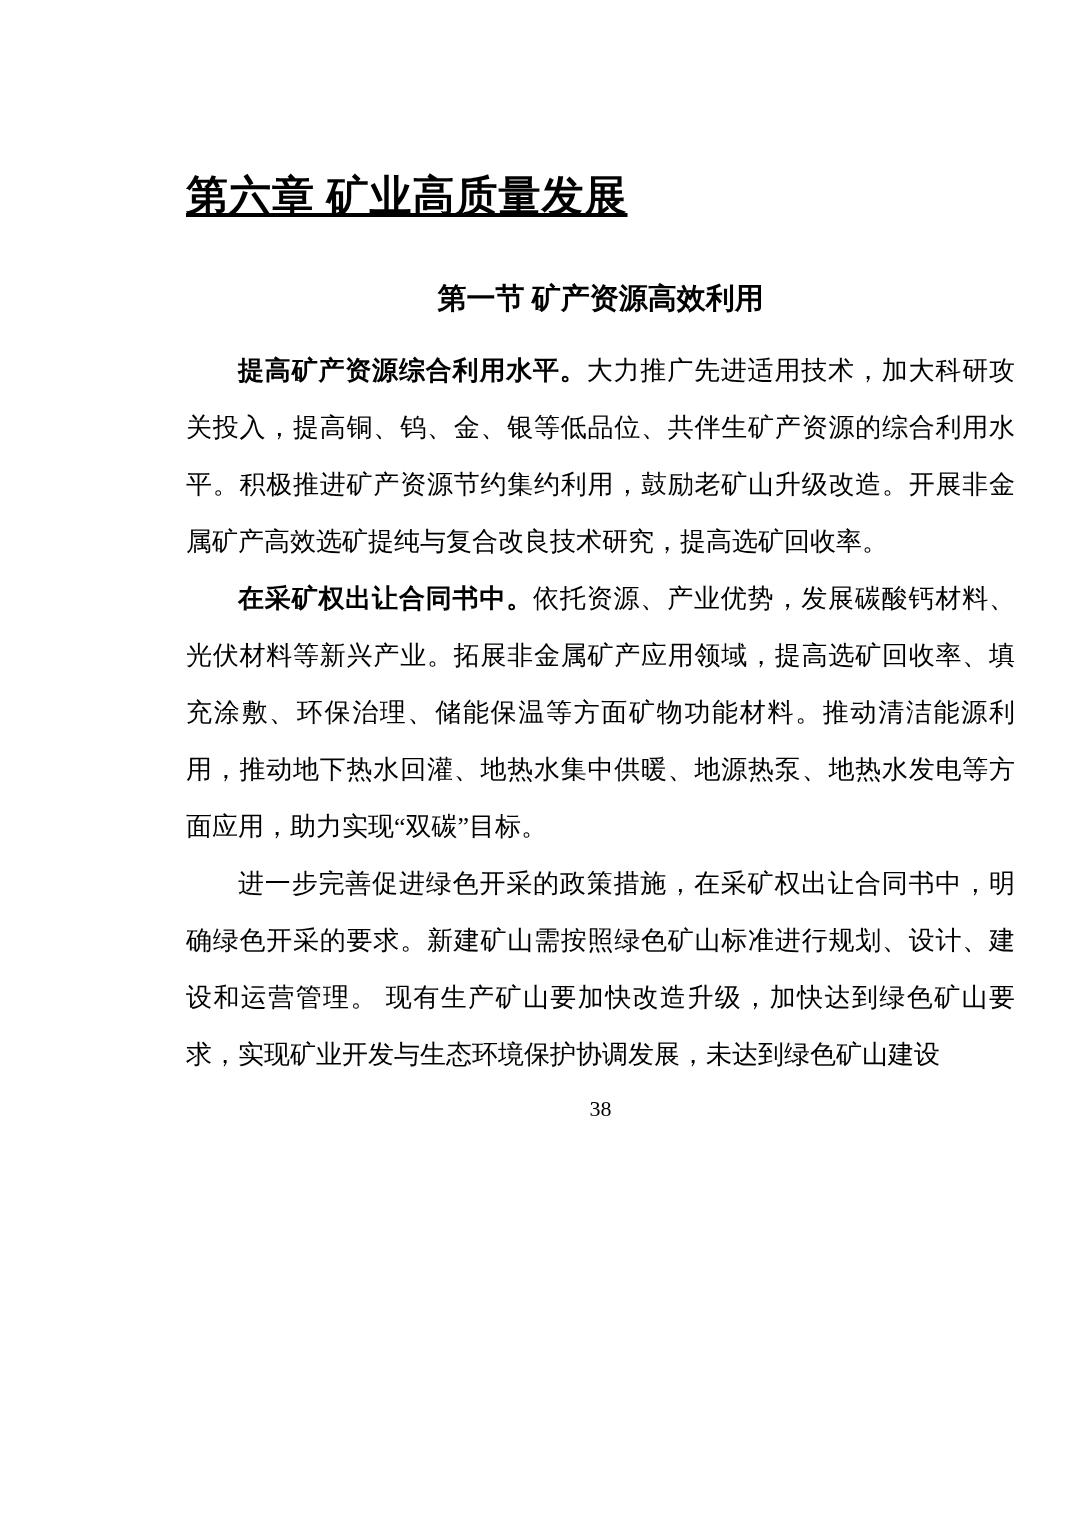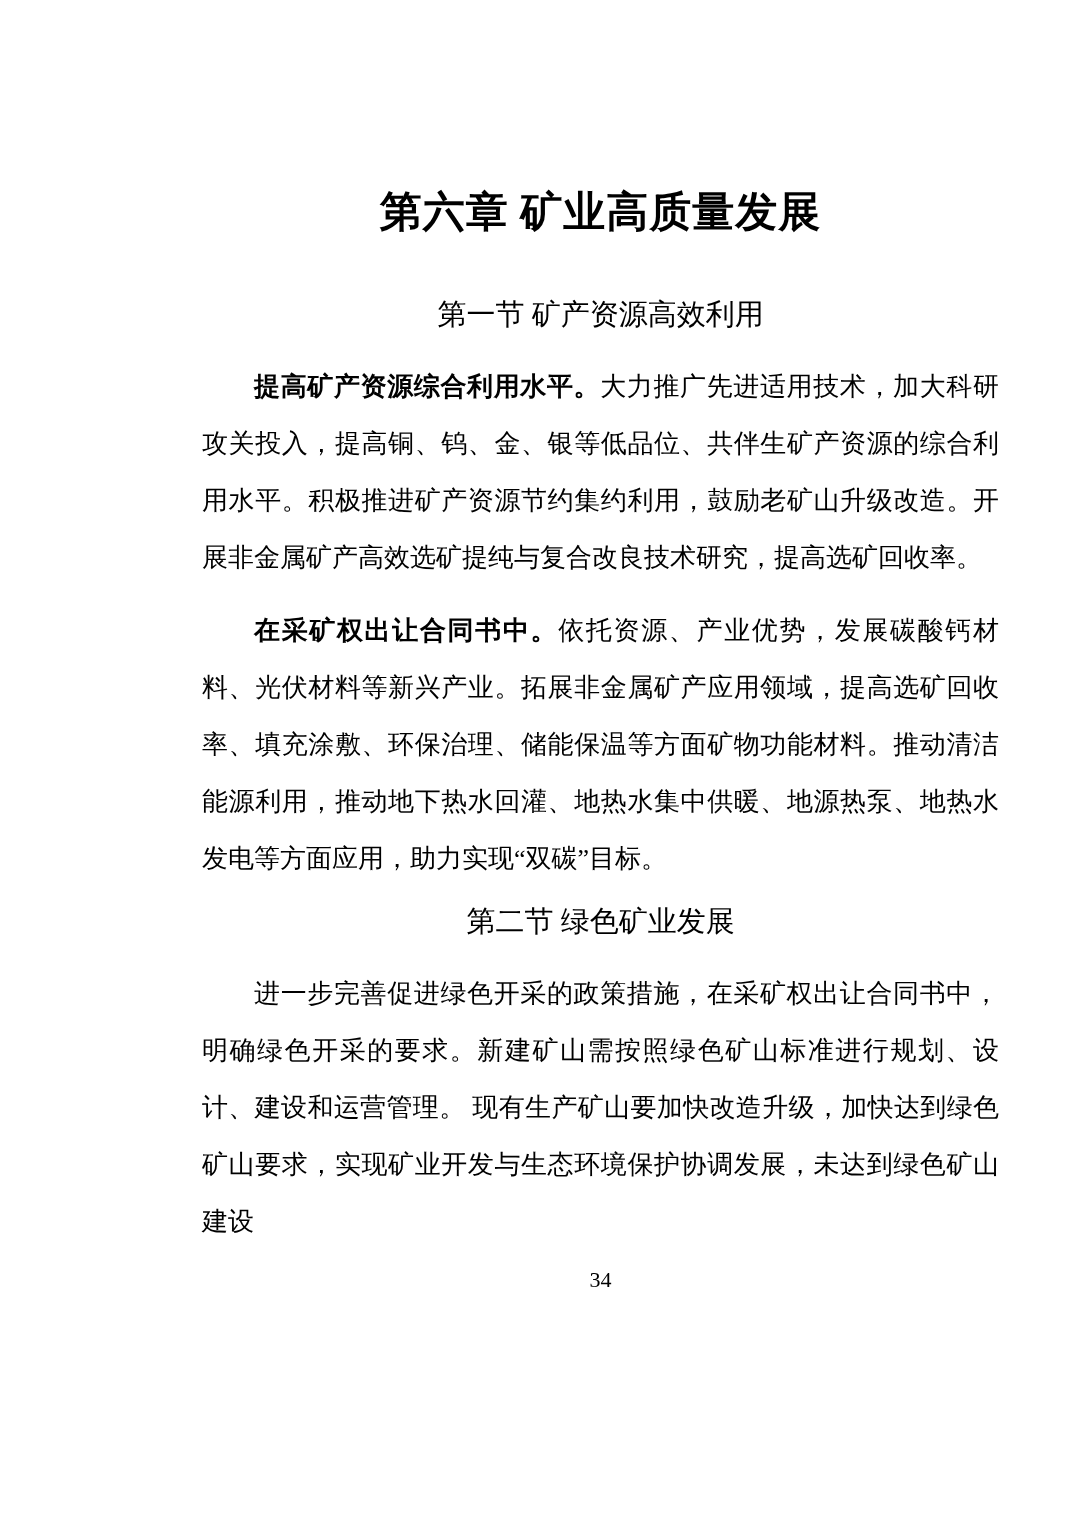--- a/index.html
+++ b/index.html
@@ -14,41 +14,42 @@
     font-family: "Liberation Serif", "DejaVu Serif", serif;
     overflow: hidden;
   }
   .page {
     box-sizing: border-box;
     width: 1074px;
     height: 1520px;
     padding: 168px 59px 0 186px;
   }
   .chapter-title {
-    margin: 16px;
+    margin: 0;
     font-size: 42px;
     font-weight: 700;
     line-height: 56px;
-    text-align: center;
+    text-align: left;
     letter-spacing: 1px;
     white-space: pre;
+    text-decoration: underline;
   }
   .section-title {
     margin: 56px 0 26px 0;
     font-size: 29px;
-    font-weight: 400;
+    font-weight: 700;
     line-height: 36px;
     text-align: center;
     white-space: pre;
   }
   .section-title.second {
     margin-top: 16px;
   }
   .body-para {
-    margin: 16px;
+    margin: 0;
     font-size: 26px;
     line-height: 57px;
     text-align: justify;
     text-indent: 2em;
     font-weight: 400;
   }
   .body-para .lead {
     font-weight: 700;
   }
   .page-number {
@@ -65,19 +66,18 @@
 
   <h1 class="chapter-title">第六章 矿业高质量发展</h1>
 
   <h2 class="section-title">第一节 矿产资源高效利用</h2>
 
   <p class="body-para"><span class="lead">提高矿产资源综合利用水平。</span><span>大力推广先进适用技术，加大科研攻关投入，提高铜、钨、金、银等低品位、共伴生矿产资源的综合利用水平。积极推进矿产资源节约集约利用，鼓励老矿山升级改造。开展非金属矿产高效选矿提纯与复合改良技术研究，提高选矿回收率。</span></p>
 
 
   <p class="body-para"><span class="lead">在采矿权出让合同书中。</span><span>依托资源、产业优势，发展碳酸钙材料、光伏材料等新兴产业。拓展非金属矿产应用领域，提高选矿回收率、填充涂敷、环保治理、储能保温等方面矿物功能材料。推动清洁能源利用，推动地下热水回灌、地热水集中供暖、地源热泵、地热水发电等方面应用，助力实现“双碳”目标。</span></p>
 
-  <h2 class="section-title second">第二节 绿色矿业发展</h2>
 
   <p class="body-para"><span>进一步完善促进绿色开采的政策措施，在采矿权出让合同书中，明确绿色开采的要求。新建矿山需按照绿色矿山标准进行规划、设计、建设和运营管理。 现有生产矿山要加快改造升级，加快达到绿色矿山要求，实现矿业开发与生态环境保护协调发展，未达到绿色矿山建设</span></p>
 
-  <div class="page-number">34</div>
+  <div class="page-number">38</div>
 
 </div>
 
 </body></html>

